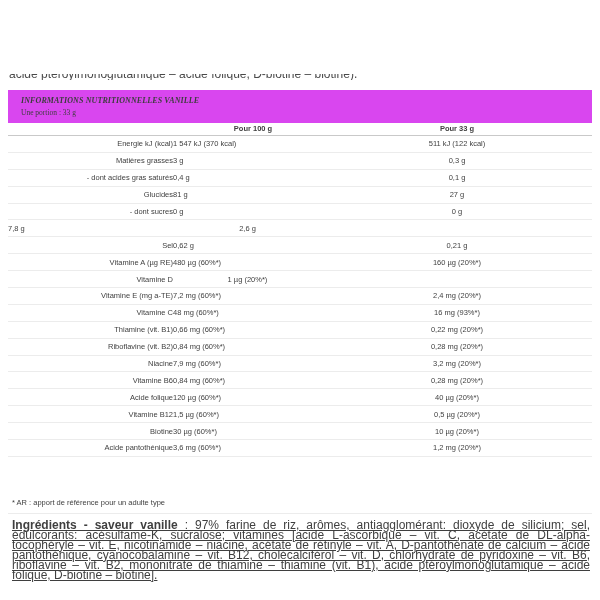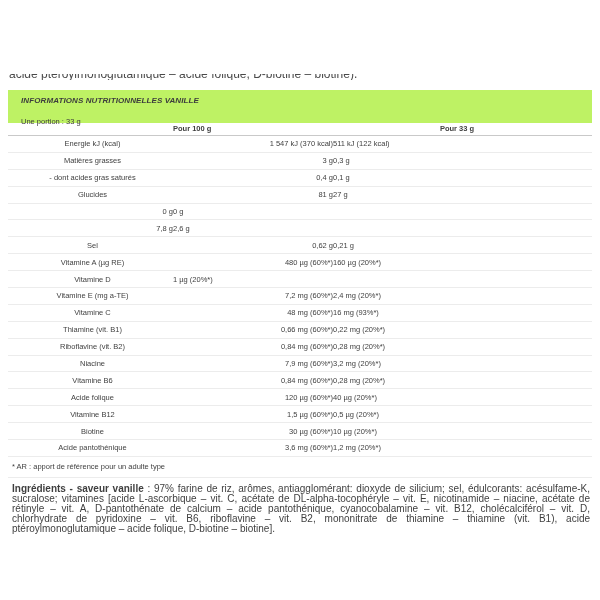--- a/index.html
+++ b/index.html
@@ -21,77 +21,80 @@
     margin-top: -5px;
     font-size: 12px;
     line-height: 10px;
     color: #4a4a4a;
   }
 
   
   .info-band {
     position: absolute;
     top: 90px; left: 8px; right: 8px; height: 33px;
-    background: #bef264;
+    background: #d946ef;
     padding: 6px 0 0 13px;
+    font-family: Liberation Serif, serif;
   }
   .info-band .title {
     font-size: 8px;
     font-weight: bold;
     font-style: italic;
     color: #3d3d3d;
     letter-spacing: 0.1px;
   }
   .info-band .portion {
-    margin-top: 12px;
+    margin-top: 3px;
     font-size: 7.5px;
     color: #3d3d3d;
   }
 
   
   .ntable {
     position: absolute;
     top: 124px; left: 8px; right: 8px;
     font-size: 7.5px;
   }
   .nrow {
     display: grid;
     grid-template-columns: 1fr 160px 259px;
     align-items: center;
     height: 16.9px;
     border-bottom: 1px solid #ececec;
   }
-  .nrow .lbl { padding-left: 4px; text-align: center; }
-  .nrow .v1  { text-align: right; }
-  .nrow .v2  { text-align: left; padding-right: 11px; }
+  .nrow .lbl { padding-left: 4px; text-align: right; }
+  .nrow .v1  { text-align: left; }
+  .nrow .v2  { text-align: center; padding-right: 11px; }
 
   .thead {
     display: grid;
     grid-template-columns: 1fr 160px 259px;
     align-items: end;
     padding-bottom: 3px;
     height: 12px;
     border-bottom: 1px solid #c9c9c9;
     font-weight: bold;
   }
-  .thead .v1 { text-align: left; }
+  .thead .v1 { text-align: center; }
   .thead .v2 { text-align: center; padding-right: 11px; }
 
   .footnote-row {
     padding: 5px 0 6px 4px;
     border-bottom: 1px solid #ececec;
     font-size: 7.5px;
+    margin-top: 36px;
   }
 
   .ingredients {
     padding: 6px 2px 0 4px;
-    font-size: 10px;
+    font-size: 12px;
     line-height: 10px;
     text-align: justify;
     color: #3f3f3f;
+    text-decoration: underline;
   }
   .ingredients .lead { font-weight: bold; }
 </style>
 </head>
 <body>
 
 <div class="clipped-line">
   <span>acide ptéroylmonoglutamique – acide folique, D-biotine – biotine).</span>
 </div>
 
@@ -121,20 +124,21 @@
     <div class="lbl">- dont acides gras saturés</div>
     <div class="v1">0,4 g</div>
     <div class="v2">0,1 g</div>
   </div>
   <div class="nrow">
     <div class="lbl">Glucides</div>
     <div class="v1">81 g</div>
     <div class="v2">27 g</div>
   </div>
   <div class="nrow">
+    <div class="lbl">- dont sucres</div>
     <div class="v1">0 g</div>
     <div class="v2">0 g</div>
   </div>
   <div class="nrow">
     <div class="v1">7,8 g</div>
     <div class="v2">2,6 g</div>
   </div>
   <div class="nrow">
     <div class="lbl">Sel</div>
     <div class="v1">0,62 g</div>

